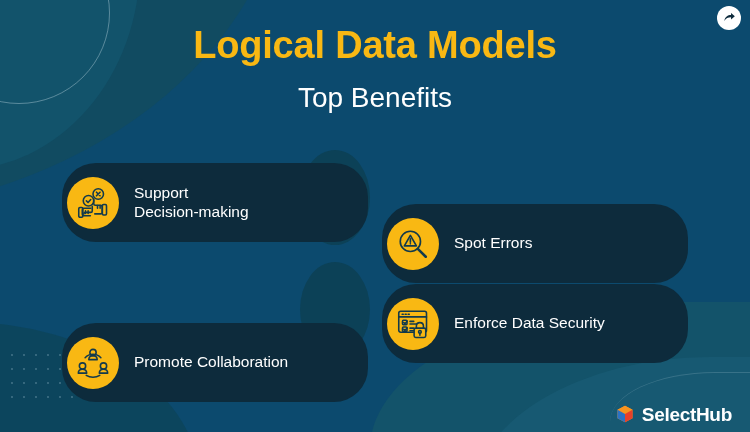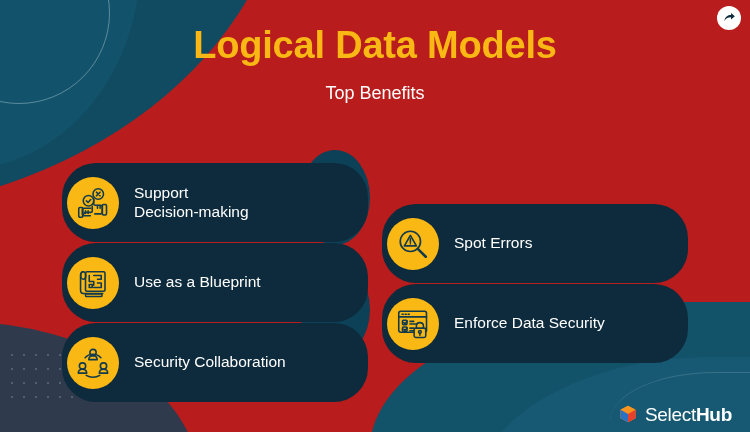--- a/index.html
+++ b/index.html
@@ -4,21 +4,21 @@
 <style>
   html, body {
     margin: 0;
     padding: 0;
     background: #0a3a4f;
   }
   #canvas {
     position: relative;
     width: 750px;
     height: 432px;
-    background: #b91c1c;
+    background: #0c4a6e;
     overflow: hidden;
     font-family: "Liberation Sans", sans-serif;
   }
 
   
   .bg-layer { position: absolute; inset: 0; pointer-events: none; }
 
   .wave-tl {
     position: absolute;
     left: -120px; top: -150px;
@@ -103,21 +103,21 @@
     color: #f9b813;
     font-size: 38px;
     font-weight: bold;
     letter-spacing: -0.2px;
     line-height: 1;
     margin: 0;
     white-space: nowrap;
   }
   .subtitle {
     color: #ffffff;
-    font-size: 18px;
+    font-size: 28px;
     font-weight: normal;
     line-height: 1;
     margin: 20px 0 0 0;
   }
 
   
   .share-btn {
     position: absolute;
     right: 9px; top: 6px;
     width: 24px; height: 24px;
@@ -172,21 +172,21 @@
     display: flex;
     align-items: center;
     gap: 7px;
   }
   .logo-text {
     color: #ffffff;
     font-size: 19px;
     line-height: 1;
     letter-spacing: -0.3px;
   }
-  .logo-text .b { font-weight: normal; margin-top: 32px; }
+  .logo-text .b { font-weight: bold; margin-top: 32px; }
   .logo-text .n { font-weight: bold; }
 </style>
 </head>
 <body>
 
 <div id="canvas">
 
   <div class="bg-layer">
     <div class="wave-tl"></div>
     <div class="wave-tl2"></div>
@@ -224,51 +224,35 @@
         <path d="M23 28.5 l0 6 c0 1.2 -.9 2 -2 2 l-7 0 c-1.3 0 -2.2 1 -2.2 2.2"></path>
         <path d="M21 31 l-9 0 c-1.3 0 -2.3 1 -2.3 2.3 l0 5.5 c0 1.3 1 2.3 2.3 2.3 l8.5 0"></path>
         <path d="M14 34.5 l0 3.5 M17.5 34.5 l0 3.5"></path>
         <rect x="5" y="30" width="5.5" height="13" rx="1.6"></rect>
       </svg>
     </div>
     <div class="pill-label">Support
 Decision-making</div>
   </div>
 
-  <div class="pill pill-l2">
-    <div class="pill-icon">
-      <svg width="36" height="36" viewBox="0 0 48 48" fill="none" stroke="#123a4c" stroke-width="2.1" stroke-linecap="round" stroke-linejoin="round">
-        <path d="M11 9 c-2.3 0 -3.6 2 -3.6 5 l0 19 c0 3 1.3 5 3.6 5"></path>
-        <ellipse cx="11" cy="14" rx="3.4" ry="5"></ellipse>
-        <rect x="14" y="9" width="26" height="26" rx="2"></rect>
-        <path d="M19 14 l0 8 l6 0 l0 5"></path>
-        <path d="M25 14 l10 0 l0 5 l-5 0"></path>
-        <path d="M30 24 l5 0 l0 6 l-10 0"></path>
-        <rect x="19" y="26" width="4" height="4"></rect>
-        <path d="M11 38 l26 0"></path>
-        <rect x="14" y="38.5" width="22" height="3.6" rx="1.4"></rect>
-      </svg>
-    </div>
-    <div class="pill-label">Use as a Blueprint</div>
-  </div>
 
   <div class="pill pill-l3">
     <div class="pill-icon">
       <svg width="36" height="36" viewBox="0 0 48 48" fill="none" stroke="#123a4c" stroke-width="2.1" stroke-linecap="round" stroke-linejoin="round">
         <circle cx="24" cy="10" r="4.2"></circle>
         <path d="M18.4 19.5 c0 -3.2 2.5 -5.2 5.6 -5.2 c3.1 0 5.6 2 5.6 5.2 z"></path>
         <circle cx="10" cy="28" r="4.2"></circle>
         <path d="M4.4 37.5 c0 -3.2 2.5 -5.2 5.6 -5.2 c3.1 0 5.6 2 5.6 5.2 z"></path>
         <circle cx="38" cy="28" r="4.2"></circle>
         <path d="M32.4 37.5 c0 -3.2 2.5 -5.2 5.6 -5.2 c3.1 0 5.6 2 5.6 5.2 z"></path>
         <path d="M13.5 17 c2.6 -2.8 6.4 -4.6 10.5 -4.6 c4.1 0 7.9 1.8 10.5 4.6"></path>
         <path d="M15 40.5 c2.6 1.6 5.7 2.5 9 2.5 c3.3 0 6.4 -.9 9 -2.5"></path>
       </svg>
     </div>
-    <div class="pill-label">Security Collaboration</div>
+    <div class="pill-label">Promote Collaboration</div>
   </div>
 
   <div class="pill pill-r2">
     <div class="pill-icon">
       <svg width="36" height="36" viewBox="0 0 48 48" fill="none" stroke="#123a4c" stroke-width="2.1" stroke-linecap="round" stroke-linejoin="round">
         <rect x="5" y="7" width="37" height="28" rx="2.6"></rect>
         <path d="M5 14.5 l37 0"></path>
         <path d="M9.5 11 l1.5 0 M13.5 11 l1.5 0 M17.5 11 l1.5 0"></path>
         <rect x="10" y="19" width="6" height="6" rx="1.2"></rect>
         <path d="M11.6 22 l1.6 1.6 l3 -3.4"></path>

